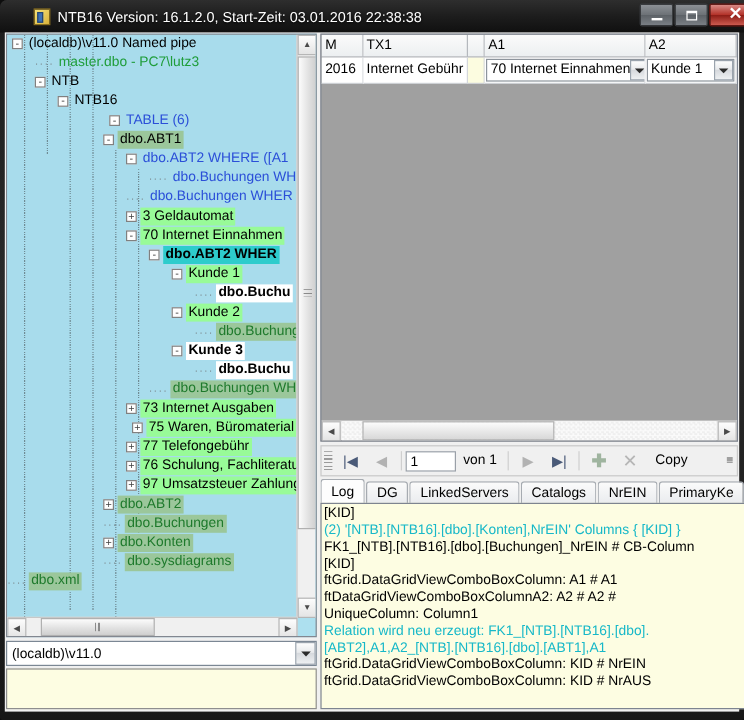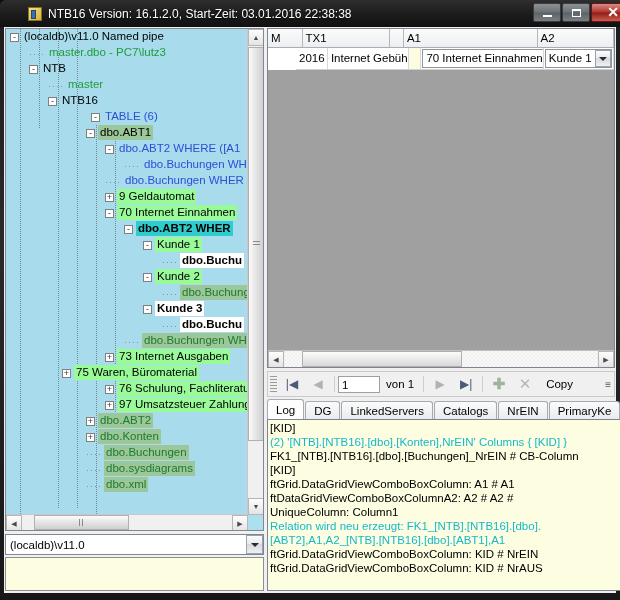--- a/index.html
+++ b/index.html
@@ -171,21 +171,21 @@
     border:1px solid #7d8490;box-sizing:border-box;background:#a0a0a0;
     overflow:hidden;
   }
   .gridhdr{display:flex;height:19px;background:#f0f0f0;}
   .hcell{
     height:19px;line-height:18px;font-size:11.5px;color:#000;
     background:linear-gradient(180deg,#fbfbfb,#eceff1);
     border-right:1px solid #b4b8bd;border-bottom:1px solid #a9adb2;
     box-sizing:border-box;padding-left:3px;overflow:hidden;white-space:nowrap;
   }
-  .gridrow{display:flex;height:22px;background:#ffffff;padding-left:28px;}
+  .gridrow{display:flex;height:22px;background:#ffffff;}
   .dcell{
     height:22px;line-height:21px;font-size:11.5px;color:#000;
     border-right:1px solid #d4d7db;border-bottom:1px solid #cdd0d4;
     box-sizing:border-box;padding-left:3px;overflow:hidden;white-space:nowrap;
     background:#fff;display:flex;align-items:center;
   }
   .dcell.combo{padding:1px;}
   .incombo{
     flex:1;display:flex;align-items:center;height:19px;
     border:1px solid #8d949c;box-sizing:border-box;background:#fff;
@@ -306,46 +306,46 @@
         <div class="tree-canvas" id="tree-canvas">
           <div class="guide" style="left:14px"></div>
           <div class="guide" style="left:33px;height:100px"></div>
           <div class="guide" style="left:52px;height:480px"></div>
           <div class="guide" style="left:71px;height:480px"></div>
           <div class="guide" style="left:90px;top:96px;height:390px"></div>
           <div class="guide" style="left:109px;top:112px;height:320px"></div>
         <div class="trow" style="padding-left: 4px;"><span class="exp">-</span><span class="tnode c-black hl-none">(localdb)\v11.0 Named pipe</span></div>
             <div class="trow" style="padding-left: 23px;"><span class="dots">····</span><span class="tnode c-green hl-none">master.dbo - PC7\lutz3</span></div>
             <div class="trow" style="padding-left: 23px;"><span class="exp">-</span><span class="tnode c-black hl-none">NTB</span></div>
-            <div class="trow" style="padding-left: 42px;"><span class="dots">····</span><span class="tnode c-green hl-none">master</span></div>
             <div class="trow" style="padding-left: 42px;"><span class="exp">-</span><span class="tnode c-black hl-none">NTB16</span></div>
             <div class="trow" style="padding-left: 85px;"><span class="exp">-</span><span class="tnode c-blue hl-none">TABLE (6)</span></div>
             <div class="trow" style="padding-left: 80px;"><span class="exp">-</span><span class="tnode c-black hl-soft">dbo.ABT1</span></div>
             <div class="trow" style="padding-left: 99px;"><span class="exp">-</span><span class="tnode c-blue hl-none">dbo.ABT2  WHERE ([A1</span></div>
             <div class="trow" style="padding-left: 118px;"><span class="dots">····</span><span class="tnode c-blue hl-none">dbo.Buchungen  WH</span></div>
             <div class="trow" style="padding-left: 99px;"><span class="dots">····</span><span class="tnode c-blue hl-none">dbo.Buchungen  WHER</span></div>
-            <div class="trow" style="padding-left: 99px;"><span class="exp">+</span><span class="tnode c-black hl-bright">9 Geldautomat</span></div>
+            <div class="trow" style="padding-left: 99px;"><span class="exp">+</span><span class="tnode c-black hl-bright">3 Geldautomat</span></div>
             <div class="trow" style="padding-left: 99px;"><span class="exp">-</span><span class="tnode c-black hl-bright">70 Internet Einnahmen</span></div>
             <div class="trow" style="padding-left: 118px;"><span class="exp">-</span><span class="tnode c-black hl-teal bold">dbo.ABT2  WHER</span></div>
             <div class="trow" style="padding-left: 137px;"><span class="exp">-</span><span class="tnode c-black hl-bright">Kunde 1</span></div>
             <div class="trow" style="padding-left: 156px;"><span class="dots">····</span><span class="tnode c-black hl-white bold">dbo.Buchu</span></div>
             <div class="trow" style="padding-left: 137px;"><span class="exp">-</span><span class="tnode c-black hl-bright">Kunde 2</span></div>
             <div class="trow" style="padding-left: 156px;"><span class="dots">····</span><span class="tnode c-dgreen hl-soft">dbo.Buchung</span></div>
             <div class="trow" style="padding-left: 137px;"><span class="exp">-</span><span class="tnode c-black hl-white bold">Kunde 3</span></div>
             <div class="trow" style="padding-left: 156px;"><span class="dots">····</span><span class="tnode c-black hl-white bold">dbo.Buchu</span></div>
             <div class="trow" style="padding-left: 118px;"><span class="dots">····</span><span class="tnode c-dgreen hl-soft">dbo.Buchungen  WH</span></div>
             <div class="trow" style="padding-left: 99px;"><span class="exp">+</span><span class="tnode c-black hl-bright">73 Internet Ausgaben</span></div>
-            <div class="trow" style="padding-left: 56px;"><span class="exp">+</span><span class="tnode c-black hl-bright">75 Waren, Büromaterial</span></div>
+            <div class="trow" style="padding-left: 56px; margin-left: 48px;"><span class="exp">+</span><span class="tnode c-black hl-bright">75 Waren, Büromaterial</span></div>
+            <div class="trow" style="padding-left: 99px;"><span class="exp">+</span><span class="tnode c-black hl-bright">77 Telefongebühr</span></div>
             <div class="trow" style="padding-left: 99px;"><span class="exp">+</span><span class="tnode c-black hl-bright">76 Schulung, Fachliteratu</span></div>
             <div class="trow" style="padding-left: 99px;"><span class="exp">+</span><span class="tnode c-black hl-bright">97 Umsatzsteuer Zahlung</span></div>
             <div class="trow" style="padding-left: 80px;"><span class="exp">+</span><span class="tnode c-dgreen hl-soft">dbo.ABT2</span></div>
+            <div class="trow" style="padding-left: 80px;"><span class="dots">····</span><span class="tnode c-dgreen hl-soft">dbo.Buchungen</span></div>
             <div class="trow" style="padding-left: 80px;"><span class="exp">+</span><span class="tnode c-dgreen hl-soft">dbo.Konten</span></div>
-            <div class="trow" style="padding-left: 80px;"><span class="dots">····</span><span class="tnode c-dgreen hl-soft">dbo.Buchungen</span></div>
             <div class="trow" style="padding-left: 80px;"><span class="dots">····</span><span class="tnode c-dgreen hl-soft">dbo.sysdiagrams</span></div>
-            <div class="trow" style="padding-left: 80px;"><span class="dots">····</span><span class="tnode c-dgreen hl-soft">dbo.xml</span></div>
+            <div class="trow" style=""><span class="dots">····</span><span class="tnode c-dgreen hl-soft">dbo.xml</span></div>
           </div>
 
         <div class="vsb">
           <div class="sb-arrow a-top">
             <span>▲</span>
           </div>
           <div class="thumb">
               <span class="grip"></span>
             </div>
           <div class="sb-arrow a-bot">

